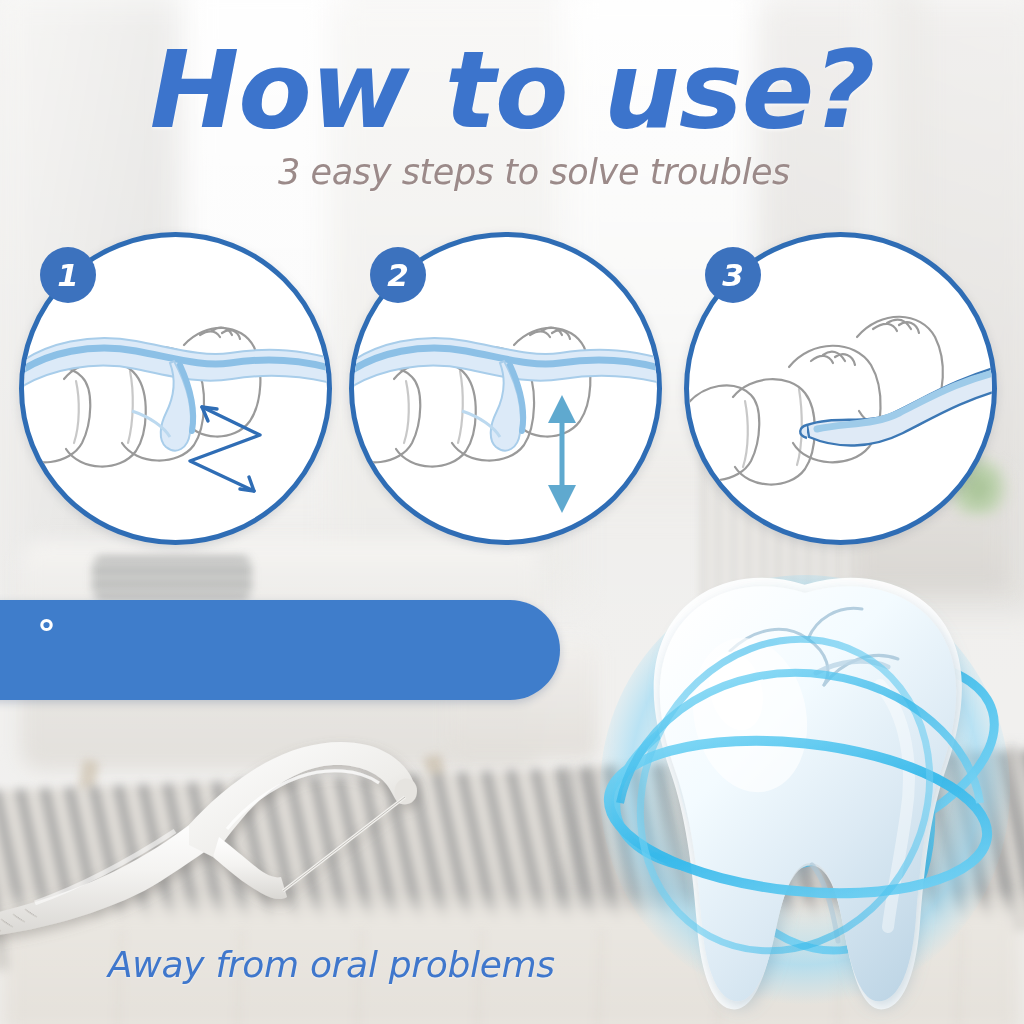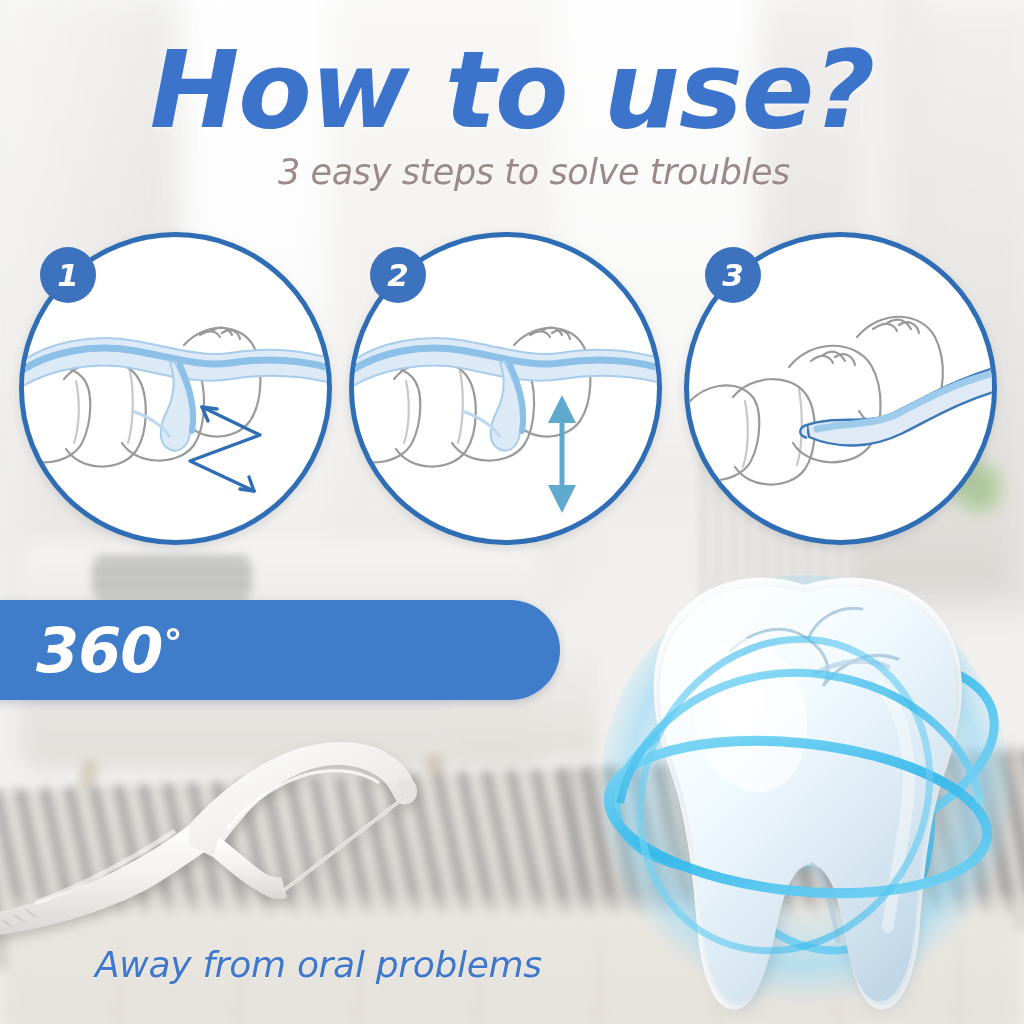--- a/index.html
+++ b/index.html
@@ -109,21 +109,21 @@
     font-size:38px; font-weight:bold; font-style:italic; color:#ffffff;
     position:relative; top:-16px; margin-left:1px;
   }
   .banner-rest{
     font-family:"DejaVu Sans", sans-serif;
     font-size:50px; font-weight:400; font-style:italic; color:#ffffff; margin-left:7px; letter-spacing:-.5px;
   }
 
   
   .footer-text{
-    position:absolute; left:95px; top:944px; z-index:14;
+    position:absolute; left:108px; top:944px; z-index:14;
     font-family:"DejaVu Sans", sans-serif;
     font-size:36px; font-style:italic; font-weight:400;
     color:#3f77cc; letter-spacing:-.3px;
     text-shadow:0 1px 2px rgba(255,255,255,.5);
   }
 
   
   .floss-pick{ position:absolute; left:-25px; top:705px; width:470px; height:250px; z-index:10; }
 
   
@@ -386,18 +386,17 @@
     <g fill="none" stroke="url(#ringGrad)" filter="url(#ringBlur)">
       <ellipse cx="218" cy="252" rx="190" ry="74" stroke-width="10" transform="rotate(6 218 252)" opacity=".95"></ellipse>
       <ellipse cx="205" cy="230" rx="160" ry="140" stroke-width="7" transform="rotate(-62 205 230)" opacity=".6"></ellipse>
       <path d="M40 238 C 58 150, 150 96, 246 110 C 330 122, 392 178, 400 238" stroke-width="8" opacity=".8"></path>
     </g>
   </svg>
 </div>
 
 <div class="banner">
   <div class="banner-inner">
-    <span class="banner-360">360</span>
     <span class="banner-deg">°</span>
   </div>
 </div>
 
 <div class="footer-text">Away from oral problems</div>
 
 </body></html>

